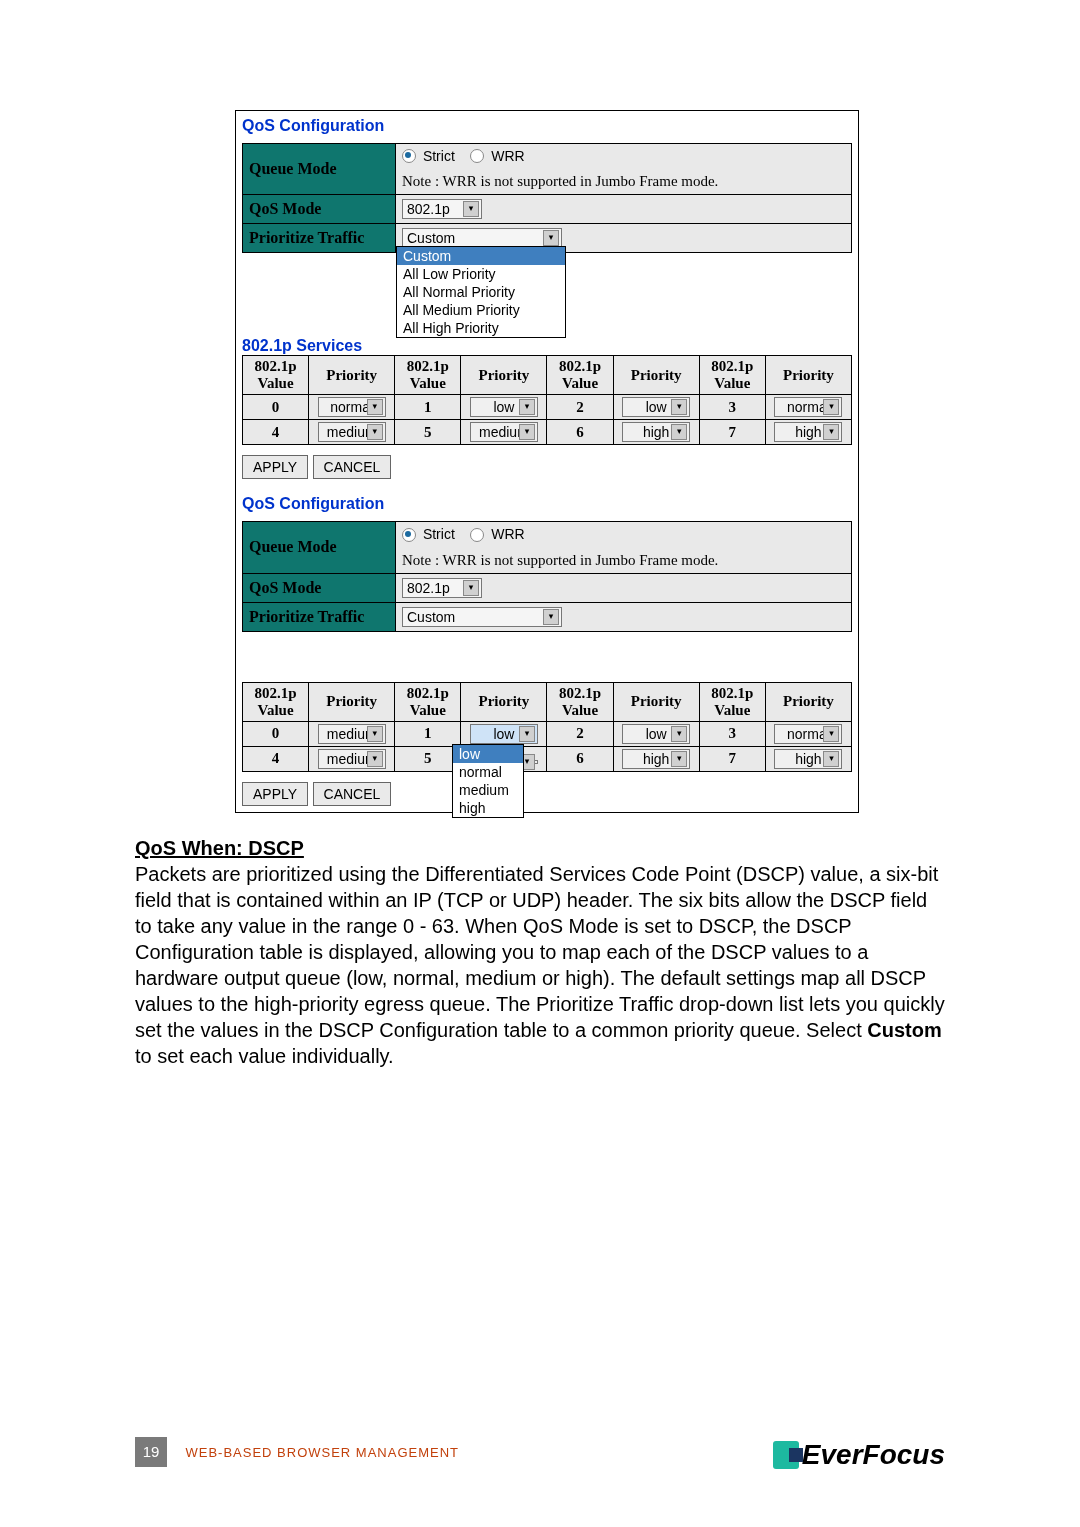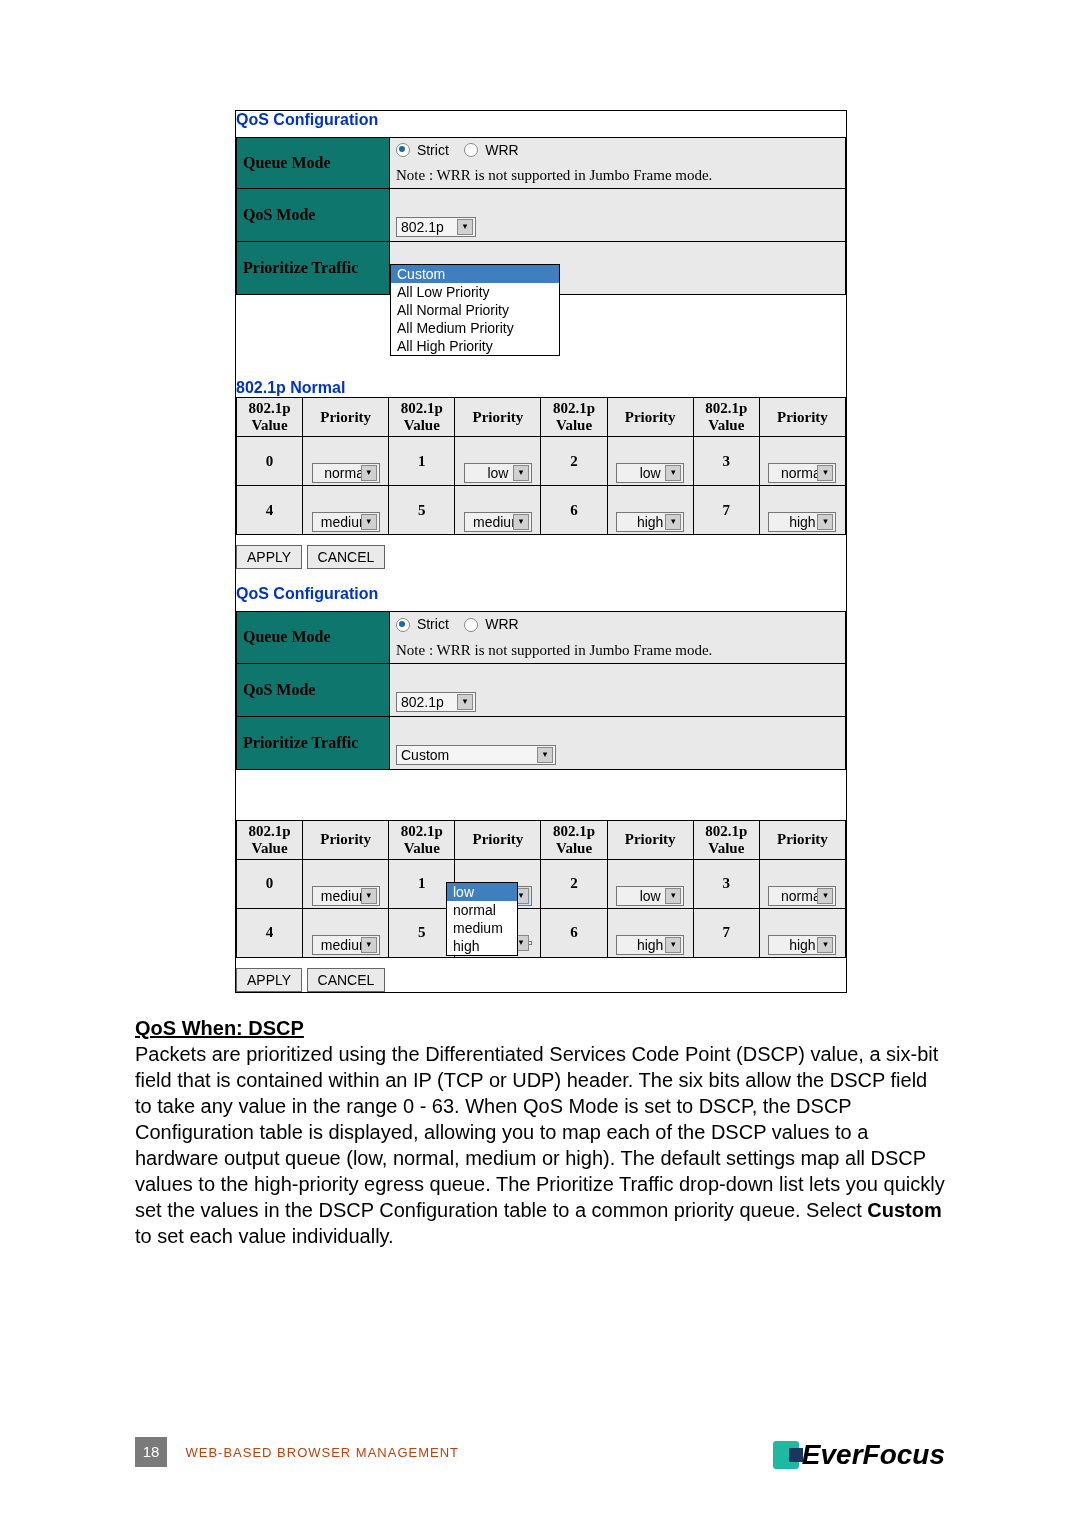--- a/index.html
+++ b/index.html
@@ -14,20 +14,21 @@
     height: 1527px;
     position: relative;
     box-sizing: border-box;
     padding: 110px 135px 60px 135px;
   }
 
   .screenshot-box {
     border: 1px solid #000;
     width: 610px;
     margin-left: 100px;
+    padding: 6px;
     background: #fff;
   }
 
   .qos-title {
     color: #0033cc;
     font-weight: bold;
     font-size: 16px;
   }
 
   
@@ -63,21 +64,20 @@
 
   .select {
     display:inline-block;
     background:#f5f5f5;
     border:1px solid #777;
     font-family: Arial, sans-serif;
     font-size:14px;
     padding:1px 4px;
     min-width:70px;
     position:relative;
-    margin-top:24px;
   }
   .select .arrow{
     position:absolute; right:2px; top:50%; transform:translateY(-50%);
     width:14px; height:14px; background:#d0d0d0; border:1px solid #888;
     font-size:9px; line-height:12px; text-align:center;
   }
   .select.small { min-width:60px; }
   .select.wide  { min-width:150px; }
 
   
@@ -233,21 +233,21 @@
             <div>All Normal Priority</div>
             <div>All Medium Priority</div>
             <div>All High Priority</div>
           </div>
         </td>
       </tr>
     </tbody>
       </table>
 
     <div style="height:80px;"></div>
-    <div class="sect-title">802.1p Normal</div>
+    <div class="sect-title">802.1p Services</div>
 
     <table class="ptab">
       <tbody>
           <tr>
         <th class="h" style="width:60px">802.1p Value</th>
         <th class="h" style="width:80px">Priority</th>
         <th class="h" style="width:60px">802.1p Value</th>
         <th class="h" style="width:80px">Priority</th>
         <th class="h" style="width:60px">802.1p Value</th>
         <th class="h" style="width:80px">Priority</th>
@@ -363,20 +363,20 @@
       <span class="btn">CANCEL</span>
     </div>
   </div>
 
   <div class="body-text">
     <span class="hd">QoS When: DSCP</span><br>
     <span>Packets are prioritized using the Differentiated Services Code Point (DSCP) value, a six-bit field that is contained within an IP (TCP or UDP) header. The six bits allow the DSCP field to take any value in the range 0 - 63. When QoS Mode is set to DSCP, the DSCP Configuration table is displayed, allowing you to map each of the DSCP values to a hardware output queue (low, normal, medium or high). The default settings map all DSCP values to the high-priority egress queue. The Prioritize Traffic drop-down list lets you quickly set the values in the DSCP Configuration table to a common priority queue. Select </span><b><span>Custom</span></b><span> to set each value individually.</span>
   </div>
 
   <div class="footer">
-    <span class="pagenum">18</span>
+    <span class="pagenum">19</span>
     <span class="ftxt">WEB-BASED BROWSER MANAGEMENT</span>
     <span class="brand">
       <span class="logo"></span><span>EverFocus</span>
     </span>
   </div>
 
 </div>
 
 </body></html>

